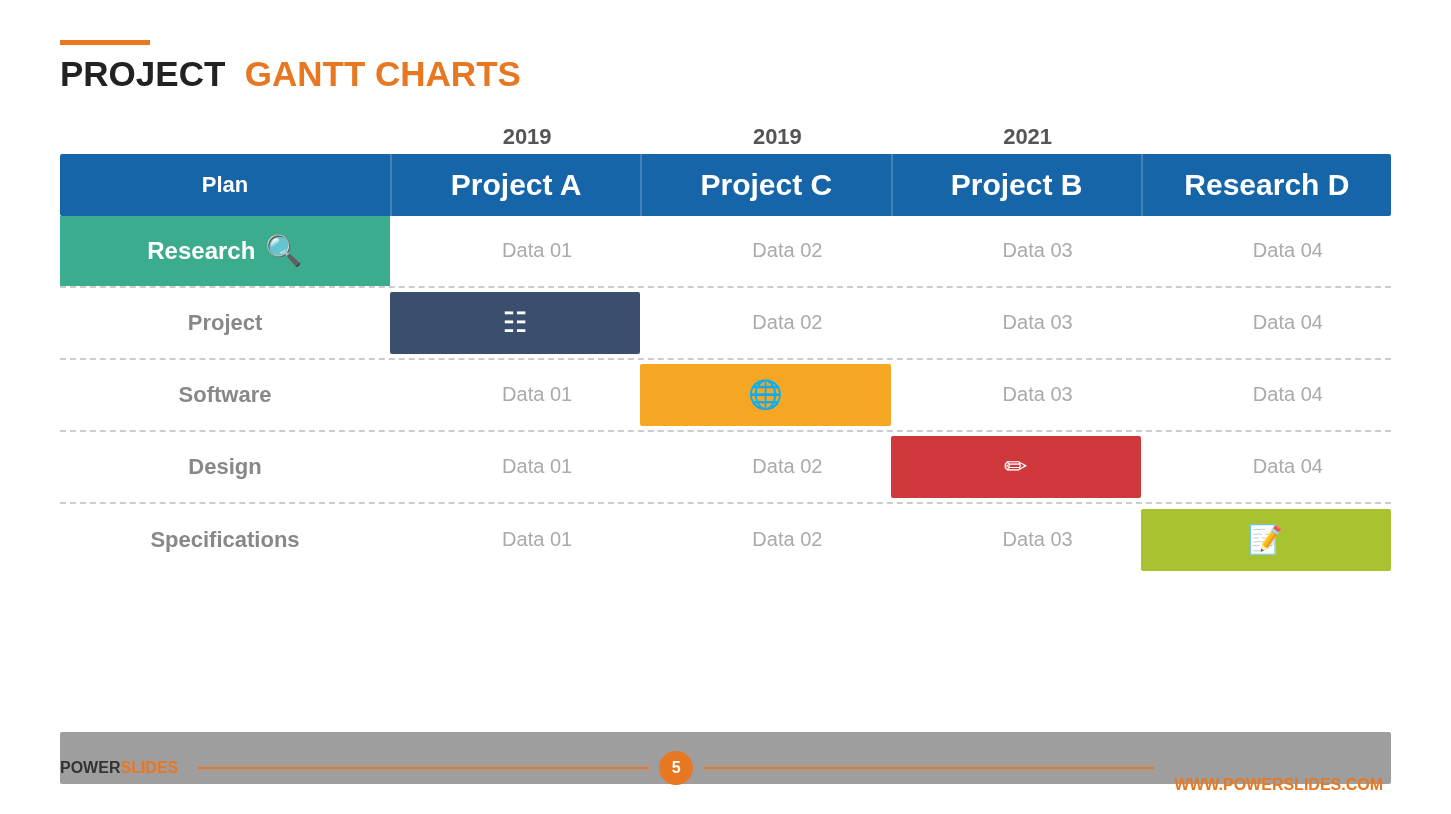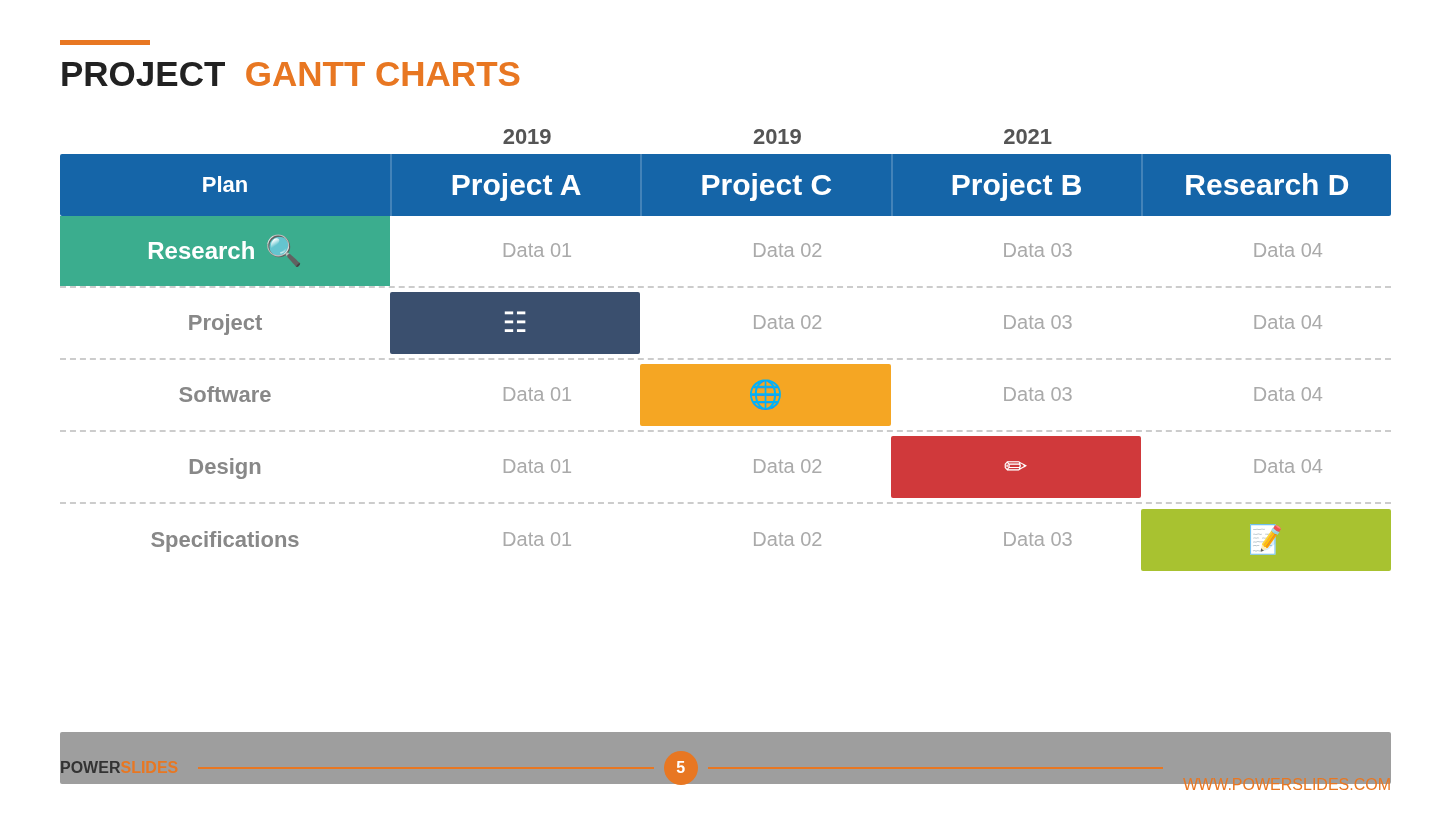--- a/index.html
+++ b/index.html
@@ -181,21 +181,21 @@
     
     .footer {
       display: flex;
       align-items: center;
       justify-content: space-between;
       padding-top: 10px;
       border-top: none;
       position: absolute;
       bottom: 20px;
       left: 60px;
-      right: 60px;
+      right: 68px;
     }
     .footer-left {
       font-size: 16px;
       font-weight: 900;
       color: #333333;
     }
     .footer-left span.orange { color: #E87722; }
     .footer-line-container {
       display: flex;
       align-items: center;
@@ -215,21 +215,21 @@
       color: #ffffff;
       font-size: 16px;
       font-weight: 700;
       display: flex;
       align-items: center;
       justify-content: center;
       margin: 0 10px;
     }
     .footer-right {
       font-size: 16px;
-      font-weight: 400;
+      font-weight: 700;
       color: #E87722;
       margin-top: 34px;
     }
 
     
     .gray-bar {
       height: 52px;
       background: #9E9E9E;
       border-radius: 2px;
       margin-top: 4px;

